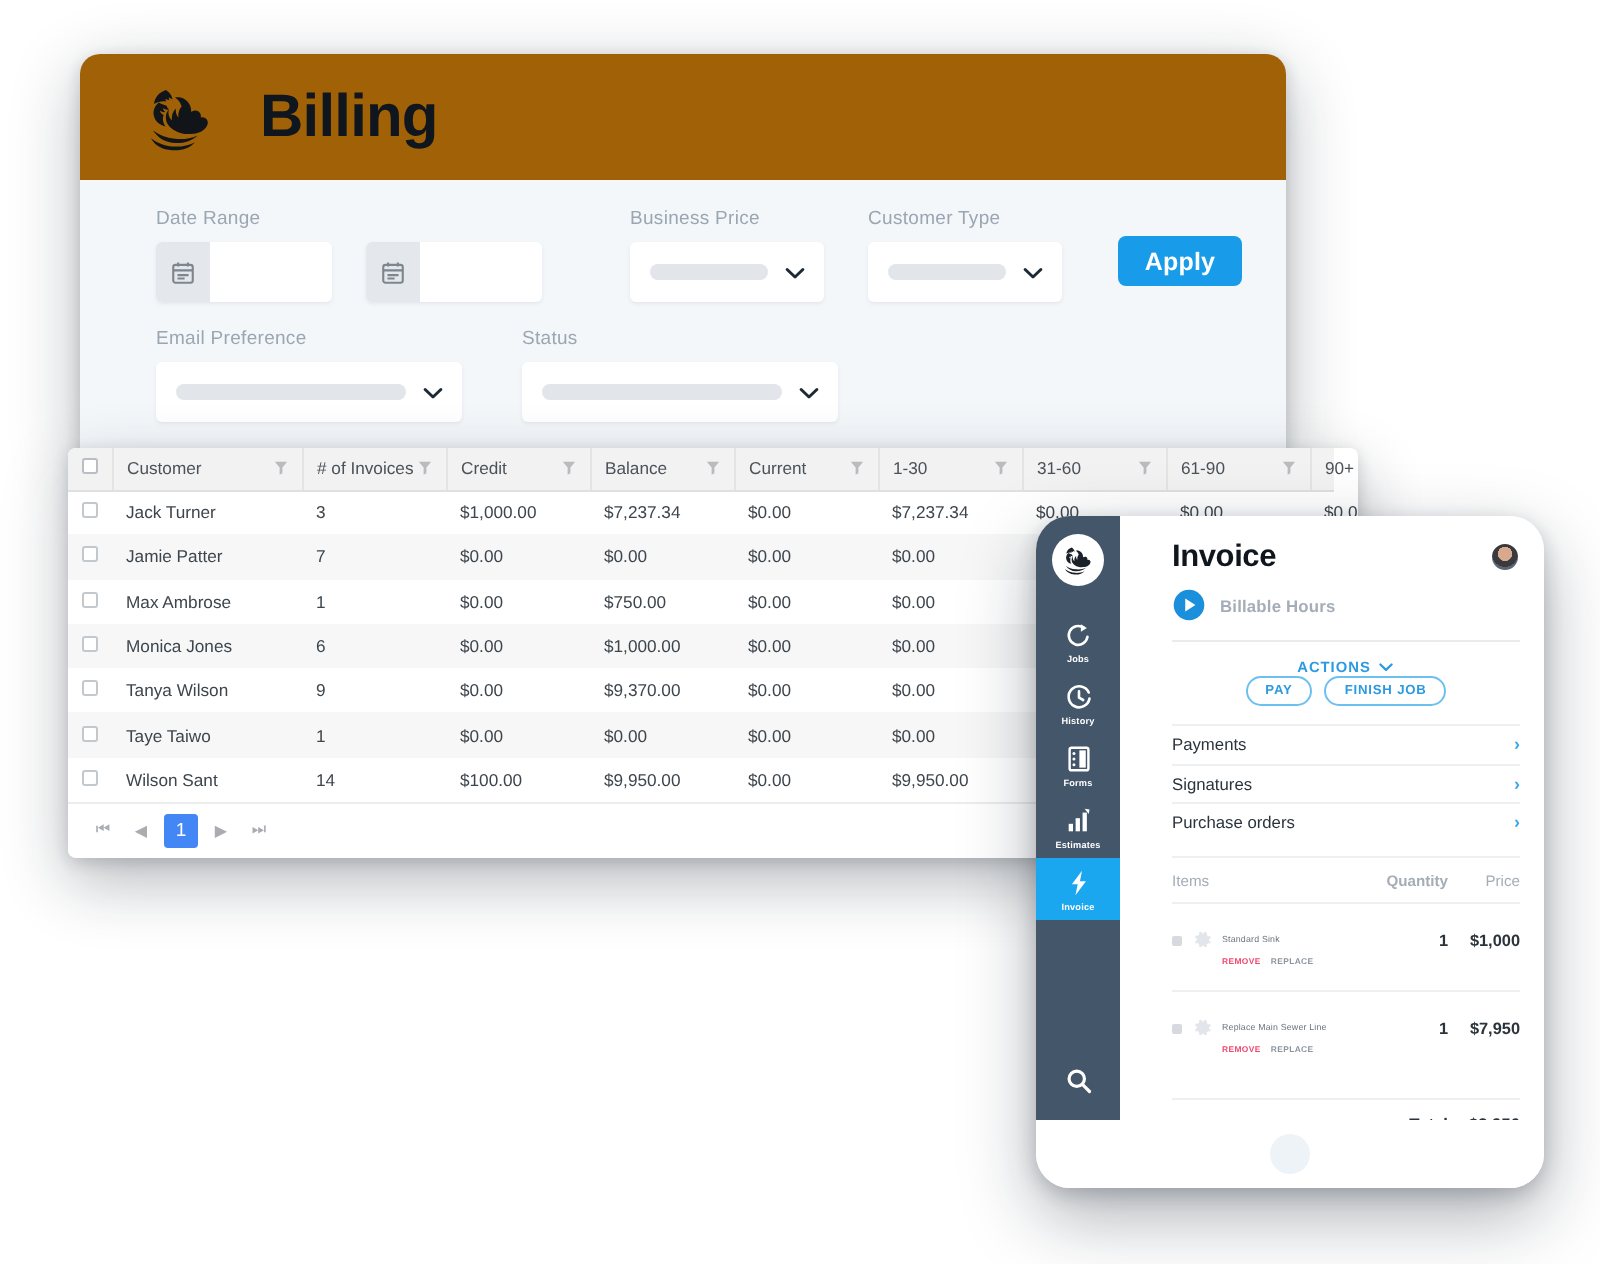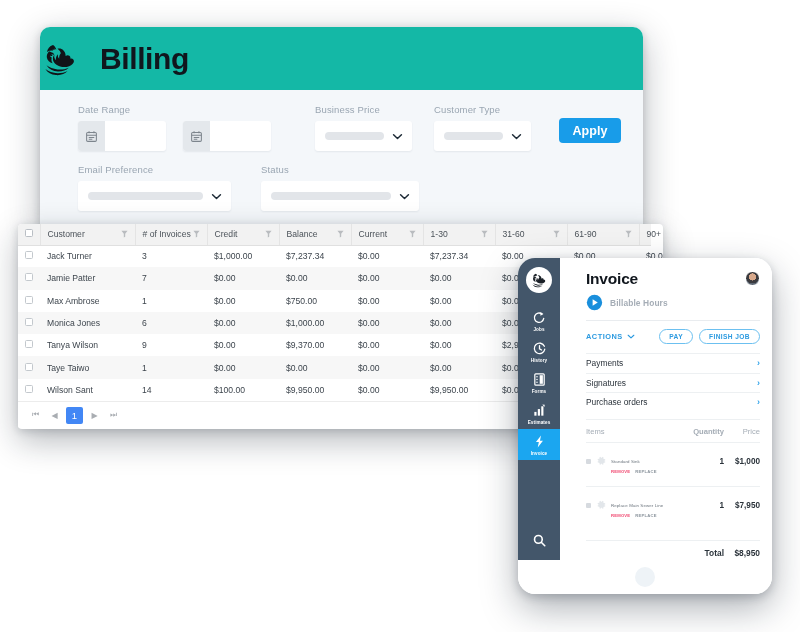--- a/index.html
+++ b/index.html
@@ -29,23 +29,24 @@
     height: 200px;
     background: #ffffff;
     border-radius: 10px 10px 0 0;
     box-shadow: 0 10px 34px rgba(15,25,40,0.30), 0 2px 8px rgba(15,25,40,0.18);
     overflow: hidden;
     z-index: 3;
   }
 
   .app-header {
     height: 63px;
-    background: #14b8a6;
+    background: #a16207;
     display: flex;
     align-items: center;
+    padding-left: 30px;
     gap: 20px;
   }
 
   .brand-logo { width: 40px; height: 40px; flex: none; }
   .brand-logo svg { display:block; width:40px; height:40px; }
 
   .page-title {
     font-size: 30px;
     font-weight: 700;
     letter-spacing: -0.4px;
@@ -124,21 +125,21 @@
     font-family: "Liberation Sans", sans-serif;
     font-size: 12.5px;
     font-weight: 700;
     letter-spacing: 0.1px;
     cursor: pointer;
   }
 
   
   .table-card {
     position: absolute;
-    left: 18px;
+    left: 34px;
     top: 224px;
     width: 645px;
     height: 205px;
     background: #ffffff;
     border-radius: 4px;
     box-shadow: 0 12px 32px rgba(15,25,40,0.30), 0 2px 8px rgba(15,25,40,0.16);
     overflow: hidden;
     z-index: 4;
   }
 
@@ -289,20 +290,21 @@
   .inv-sub { display: flex; align-items: center; gap: 7px; margin-top: 6px; }
   .play-btn { width: 17px; height: 17px; flex: none; }
   .play-btn svg { display:block; width:17px; height:17px; }
   .inv-sub-text { font-size: 8.4px; color: #a5adb6; font-weight: 700; letter-spacing: .1px; }
 
   .hr { height: 1px; background: #e9ecef; margin: 9px 0 0; }
 
   .actions-row {
     display: flex; align-items: center; justify-content: space-between;
     padding: 8px 0 9px;
+    flex-direction: column;
   }
   .actions-left { display: flex; align-items: center; gap: 4px; cursor: pointer; }
   .actions-text { font-size: 7.4px; color: #2c9ae0; font-weight: 700; letter-spacing: .5px; }
   .actions-chev svg { display:block; width:8px; height:5px; }
   .pill-group { display: flex; gap: 6px; }
   .pill {
     border: 1px solid #6cc0f0;
     color: #2c9ae0;
     border-radius: 20px;
     font-size: 6.6px;

